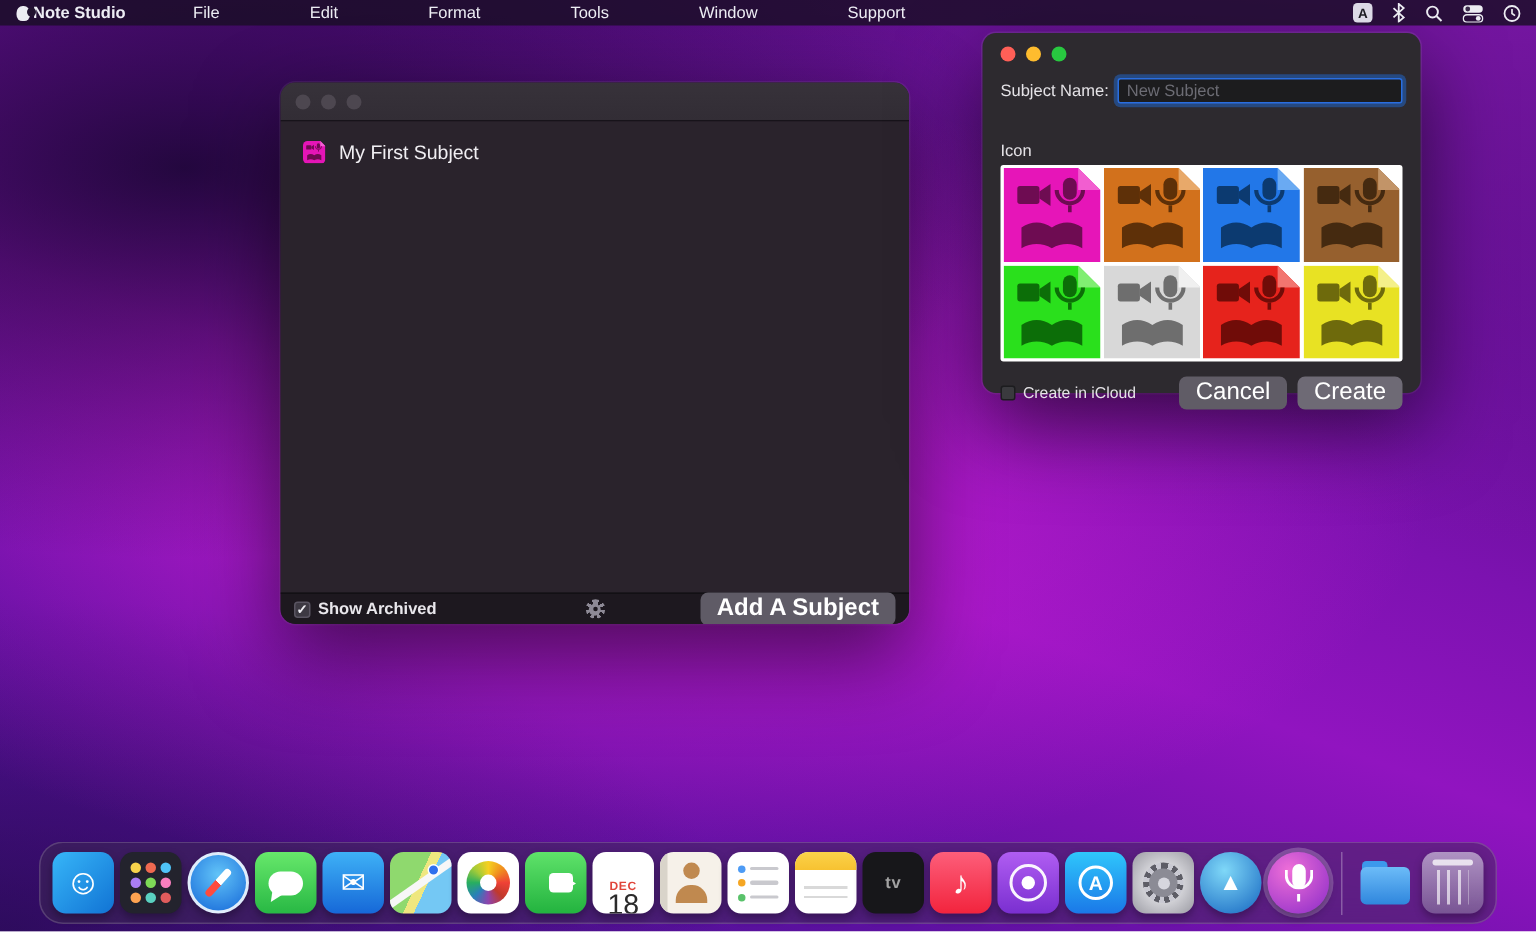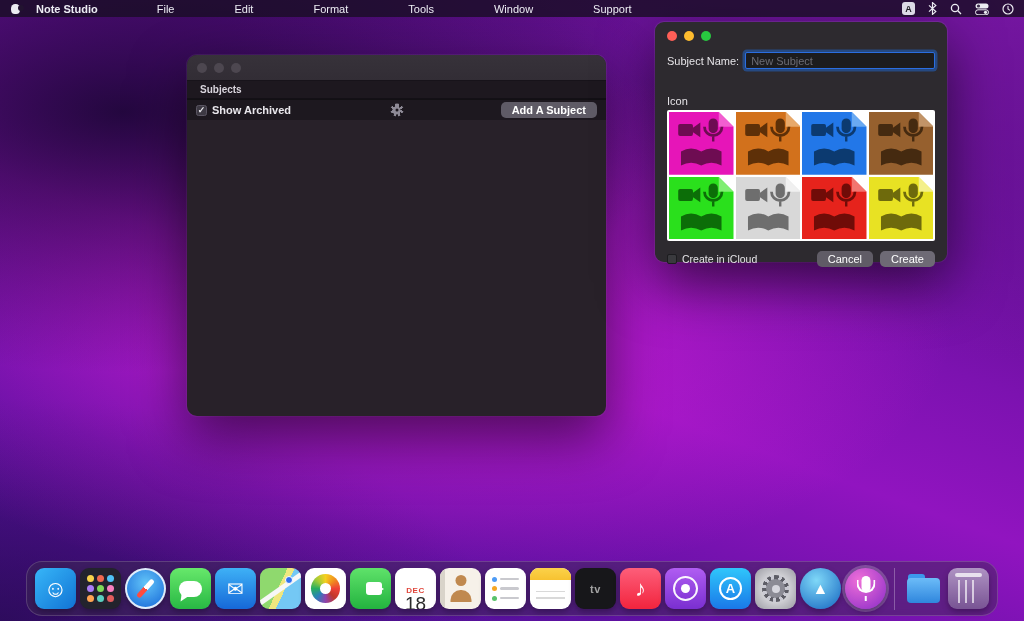--- a/index.html
+++ b/index.html
@@ -10,21 +10,21 @@
       radial-gradient(90% 70% at 12% 18%, rgba(25,6,50,0.9), transparent 60%),
       radial-gradient(95% 75% at 38% 52%, rgba(222,32,218,0.70), transparent 58%),
       radial-gradient(120% 90% at 100% 0%, rgba(128,24,172,0.85), transparent 65%),
       radial-gradient(80% 60% at 0% 100%, rgba(25,6,55,0.55), transparent 60%),
       linear-gradient(200deg, #3a0a66 0%, #7c12b0 40%, #9114c0 55%, #5c10a0 78%, #47128c 100%);
   }
 
   
   .menubar{ position:absolute; top:0; left:0; right:0; height:17px;
     background:rgba(26,13,38,0.82); display:flex; align-items:center;
-    padding:0 10px; color:#ededf4; font-size:11px; gap:14px; z-index:50;}
+    padding:0 10px; color:#ededf4; font-size:11px; z-index:50;}
   .apple-logo{ width:12px; height:13px; position:relative; display:inline-block;}
   .apple-logo::before{content:""; position:absolute; left:1px; right:2px; top:2px; bottom:1px;
     background:#ececf2; border-radius:46% 46% 42% 42%;}
   .apple-logo::after{content:""; position:absolute; right:-2px; top:3px; width:6px; height:6px;
     border-radius:50%; background:#221330;}
   .app-name{ font-weight:bold; }
   .menu-items{ display:inline-flex; gap:15px; }
   .menu-item{ cursor:default;padding-left:45px; }
   .mb-right{ margin-left:auto; display:inline-flex; align-items:center; gap:13px; }
   .inp-src{ width:13px; height:13px; background:rgba(235,235,245,0.92); color:#1c1c22;
@@ -52,21 +52,21 @@
   .win-footer{ height:21px; background:#1d181f; border-top:1px solid #121014;
     display:flex; align-items:center; padding:0 9px; font-size:11px; color:#e9e7ec; position:relative;font-weight:bold;}
   .cbx{ width:11px; height:11px; border-radius:2.5px; background:#3d3943; border:1px solid #5a5562;
     display:inline-flex; align-items:center; justify-content:center; margin-right:5px;}
   .cbx.on::after{ content:"✓"; font-size:9px; color:#eeedf2; line-height:1; }
   .mini-gear{ position:absolute; left:50%; top:50%; transform:translate(-50%,-50%);
     width:13px; height:13px; border-radius:50%;
     background:repeating-conic-gradient(#8e8a96 0 24deg, transparent 24deg 48deg);}
   .mini-gear::after{ content:""; position:absolute; inset:2.5px; border-radius:50%; background:#8e8a96; }
   .mini-gear::before{ content:""; position:absolute; inset:5px; border-radius:50%; background:#1d181f; z-index:1; }
-  .btn{ background:#5f5b66; border-radius:5px; color:#fff; font-size:11px; padding:2px 11px;
+  .btn{ background:#5f5b66; border-radius:5px; color:#fff; font-size:16px; padding:2px 11px;
     display:inline-flex; align-items:center; justify-content:center; cursor:default; }
   .btn-add{ margin-left:auto; }
 
   
   .win-dialog{ position:absolute; left:655px; top:22px; width:292px; height:240px;
     background:#2d2a2f; border-radius:9px; padding:0 12px;
     box-shadow:0 22px 55px rgba(0,0,0,0.6), 0 0 0 1px rgba(255,255,255,0.09);
     display:flex; flex-direction:column; z-index:40;}
   .dlg-dots{ display:flex; gap:7px; padding-top:9px; }
   .dlg-row{ display:flex; align-items:center; gap:6px; margin-top:11px; font-size:11px; color:#e5e3e7;}
@@ -223,21 +223,37 @@
       </span>
     </span>
   </div>
 
   <div class="win-subjects">
     <div class="titlebar">
       <span class="dot gray"></span>
       <span class="dot gray"></span>
       <span class="dot gray"></span>
     </div>
-    <div class="list-header">Subjects</div>
+    <div class="subjects-list">
+        <div class="subj-row">
+          <span class="subj-ic">
+            <svg viewBox="0 0 70 68" preserveAspectRatio="none">
+  <path d="M0 0 H54 L70 16 V68 H0 Z" fill="#e415b6"></path>
+  <path d="M54 0 L70 16 H54 Z" fill="#f261d2"></path>
+  <rect x="10" y="13" width="16" height="13" rx="2" fill="#6e0a50"></rect>
+  <path d="M26 17 L34 11.5 V27.5 L26 22 Z" fill="#6e0a50"></path>
+  <rect x="43" y="7" width="10" height="16" rx="5" fill="#6e0a50"></rect>
+  <path d="M38.5 16 a9.5 9.5 0 0 0 19 0" fill="none" stroke="#6e0a50" stroke-width="3"></path>
+  <rect x="46.7" y="27" width="2.6" height="5" fill="#6e0a50"></rect>
+  <path d="M13 43 q11 -7 22 0 q11 -7 22 0 v15 q-11 -6 -22 0 q-11 -6 -22 0 Z" fill="#6e0a50"></path>
+  </svg>
+          </span>
+          <span>My First Subject</span>
+        </div>
+      </div>
     <div class="win-footer">
       <span class="cbx on"></span>
       <span>Show Archived</span>
       <span class="mini-gear"></span>
       <span class="btn btn-add">Add A Subject</span>
     </div>
   </div>
 
   <div class="win-dialog">
     <div class="dlg-dots">

